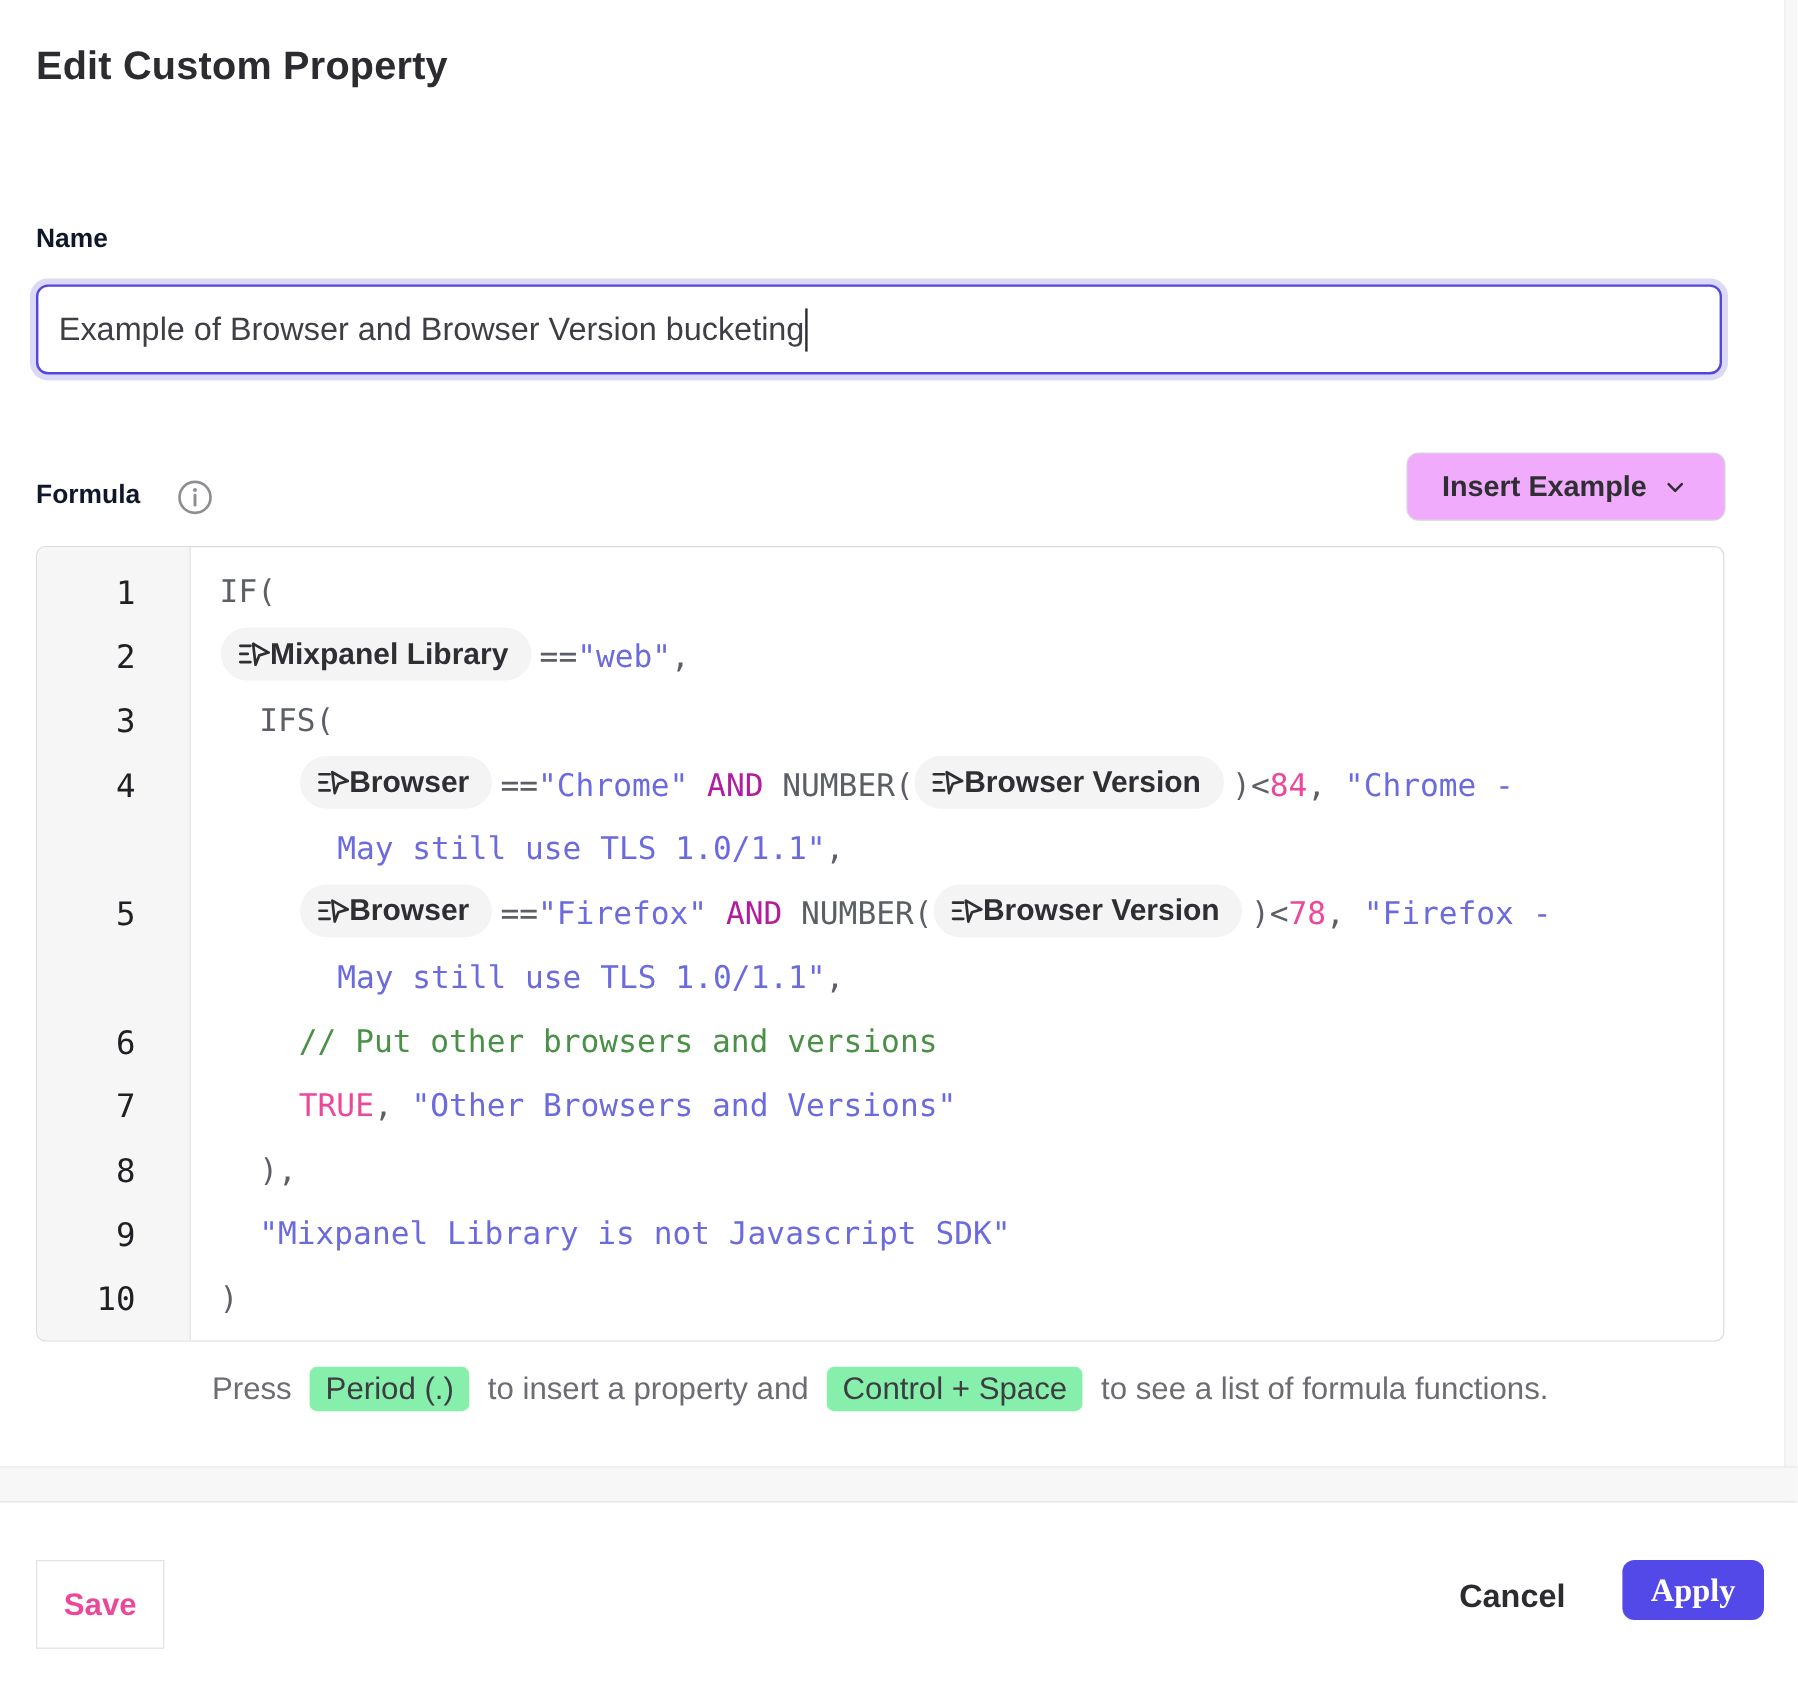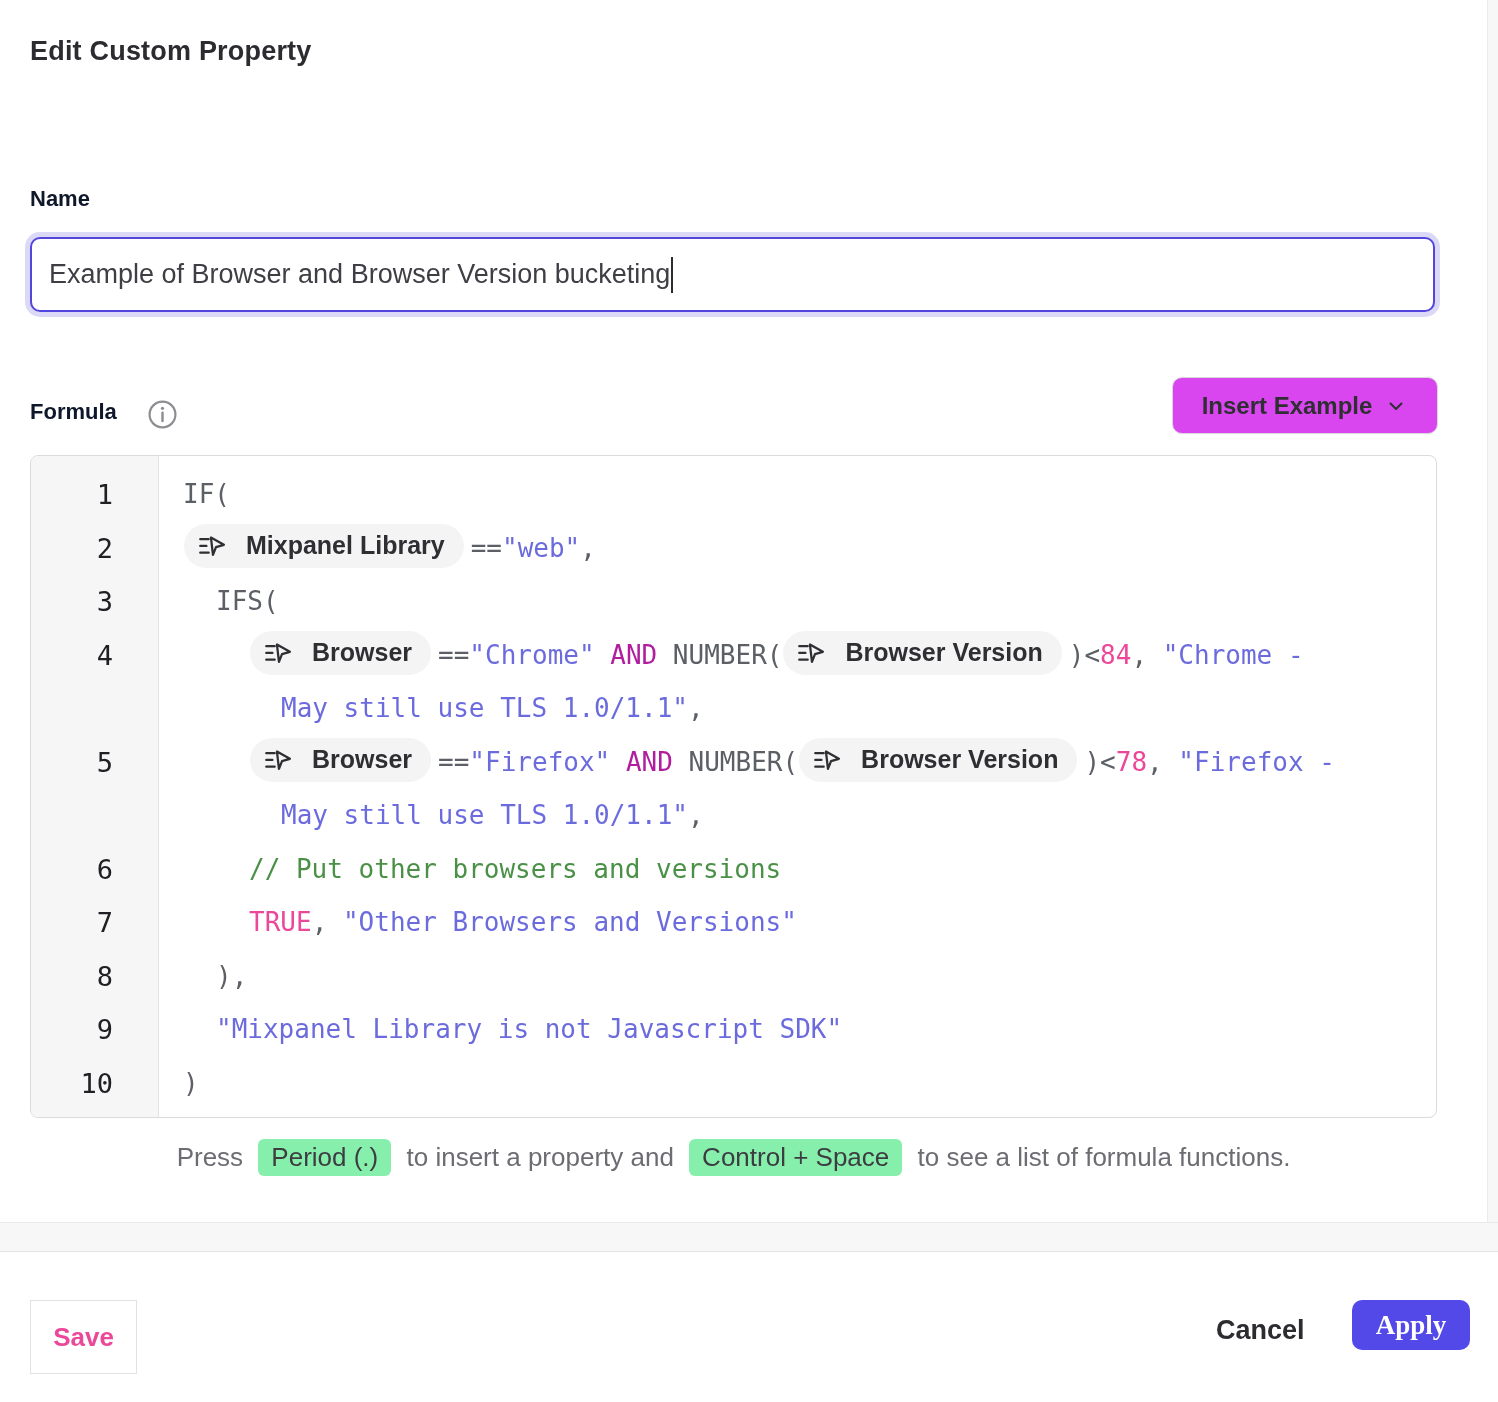--- a/index.html
+++ b/index.html
@@ -3,39 +3,39 @@
 <meta charset="utf-8">
 <style>
   html,body{margin:0;padding:0;background:#ffffff;}
   body{
     width:1498px;height:1402px;position:relative;overflow:hidden;
     font-family:"Liberation Sans", sans-serif;color:#2f2f33;
   }
   .abs{position:absolute;}
 
   
-  .dlg-title{left:30px;top:36px;font-size:27px;font-weight:700;color:#2b2b30;letter-spacing:.2px;}
+  .dlg-title{left:30px;top:36px;font-size:33px;font-weight:700;color:#2b2b30;letter-spacing:.2px;}
   .field-label{font-size:22px;font-weight:700;color:#0f172a;}
 
   
   .name-input{
     left:30px;top:237px;width:1405px;height:75px;box-sizing:border-box;
     border:2px solid #5246dd;border-radius:10px;background:#fff;
     box-shadow:0 0 0 5px #dcd9f7;
     display:flex;align-items:center;padding:0 17px;
   }
   .name-input .val{font-size:27px;color:#3e3e44;white-space:nowrap;overflow:hidden;}
   .caret{display:inline-block;width:2px;height:36px;background:#2b2b30;vertical-align:middle;margin-left:1px;}
 
   
   .formula-label{left:30px;top:399px;}
   .info-icon{left:147px;top:399px;width:31px;height:31px;}
   .insert-btn{
     left:1172px;top:377px;width:266px;height:57px;box-sizing:border-box;
-    border:1.5px solid #d8d8da;border-radius:10px;background:#d946ef;
+    border:1.5px solid #d8d8da;border-radius:10px;background:#f0abfc;
     display:flex;align-items:center;justify-content:center;gap:12px;
     font-size:24px;font-weight:600;color:#2f2f33;cursor:pointer;
   }
 
   
   .editor{
     left:30px;top:455px;width:1407px;height:663px;box-sizing:border-box;
     border:1.5px solid #dbdbdd;border-radius:8px;background:#fff;overflow:hidden;
   }
   .gutter-bg{position:absolute;left:0;top:0;bottom:0;width:127px;background:#f6f6f7;border-right:1.5px solid #e3e3e5;}
@@ -46,21 +46,21 @@
     font-family:"DejaVu Sans Mono", monospace;font-size:27px;color:#202024;line-height:53.5px;
   }
   .content{flex:1;padding-left:25px;font-family:"DejaVu Sans Mono", monospace;font-size:26px;}
   .row{line-height:53.5px;white-space:pre;}
   .tk-p{color:#5c6066;}
   .tk-s{color:#6b6bdd;}
   .tk-k{color:#b01d9e;}
   .tk-n{color:#ec4899;}
   .tk-c{color:#4a9147;}
   .chip{
-    display:inline-flex;align-items:center;gap:21px;height:44px;box-sizing:border-box;
+    display:inline-flex;align-items:center;gap:0;height:44px;box-sizing:border-box;
     background:#f4f4f5;border-radius:22px;padding:0 19px 0 14px;margin:0 7px 0 1px;
     font-family:"Liberation Sans", sans-serif;font-size:25px;font-weight:700;color:#2f2f33;
     vertical-align:middle;position:relative;top:-3px;cursor:pointer;
   }
   .chip svg{flex:0 0 auto;}
 
   
   .hint{
     left:30px;top:1139px;width:1407px;text-align:center;
     font-size:26px;color:#6c6c72;

